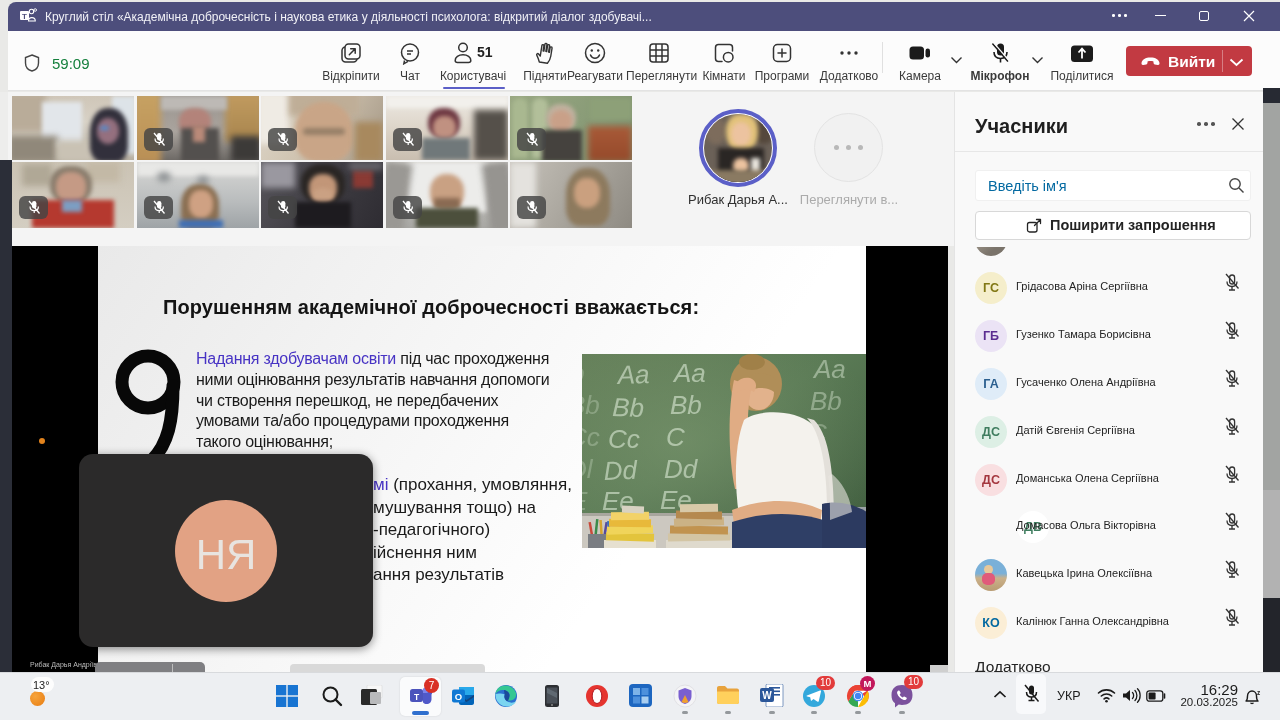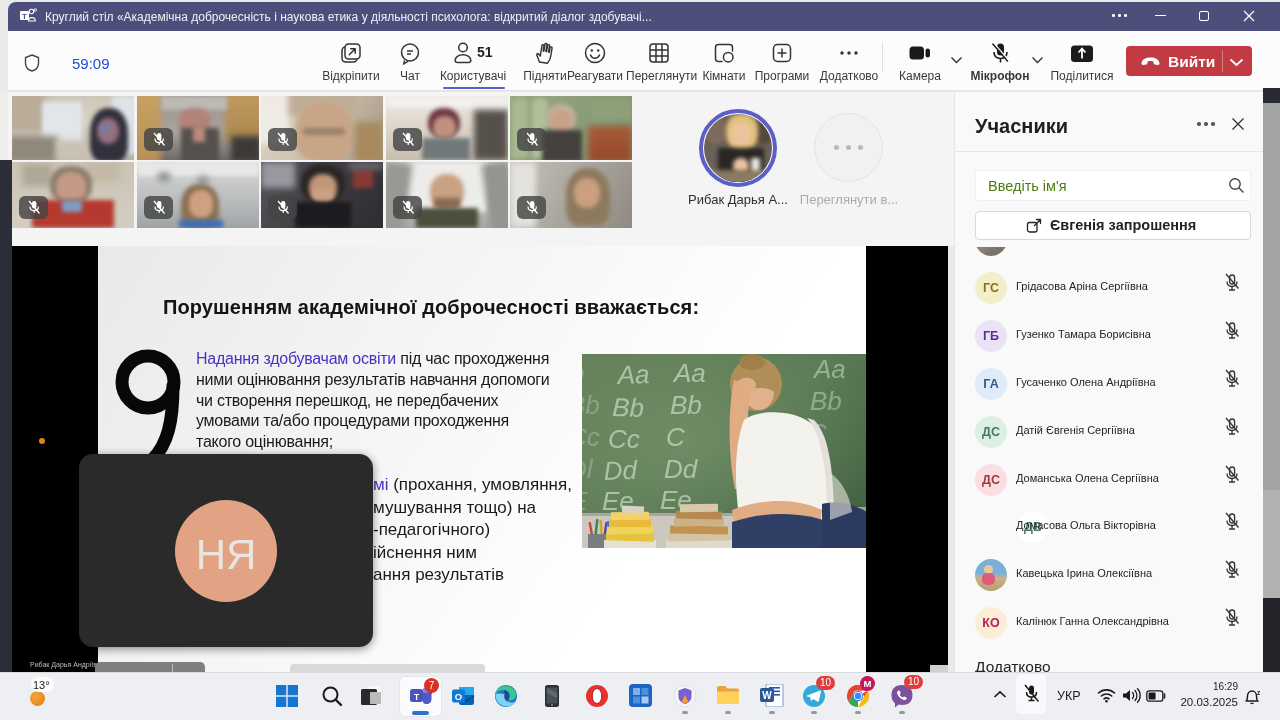--- a/index.html
+++ b/index.html
@@ -29,21 +29,21 @@
 <div class="abs" style="left:1199px;top:11px;width:10px;height:10px;border:1.2px solid #fff;border-radius:2px;"></div>
 <svg class="abs" style="left:1243px;top:10px;" width="12" height="12" viewBox="0 0 12 12">
     <path d="M1 1 L11 11 M11 1 L1 11" stroke="#fff" stroke-width="1.2"></path>
   </svg>
 
 <div class="abs" id="toolbar" style="left:8px;top:31px;width:1272px;height:60px;background:#fcfcfc;border-bottom:1px solid #e3e3e3;"></div>
 
 <svg class="abs" style="left:24px;top:54px;" width="16" height="18" viewBox="0 0 16 18">
     <path d="M8 1 L14.5 3.5 V9 C14.5 13.5 11.5 16 8 17 C4.5 16 1.5 13.5 1.5 9 V3.5 Z" fill="none" stroke="#444" stroke-width="1.4"></path>
   </svg>
-<div class="abs" style="left:52px;top:55px;font-size:15px;color:#1d4ed8;margin-left:20px;">59:09</div>
+<div class="abs" style="left:52px;top:55px;font-size:15px;color:#15803d;">59:09</div>
 
 <style>
  .tbtn { position:absolute; top:38px; height:48px; text-align:center; color:#3a3a3a; }
  .tbtn .lab { position:absolute; top:31px; width:100%; font-size:12px; color:#3a3a3a; white-space:nowrap; }
  .tbtn svg { position:absolute; top:3px; left:50%; transform:translateX(-50%); }
 </style>
 <div class="tbtn" style="left:311px;width:80px;">
   <svg width="24" height="24" viewBox="0 0 24 24">
       <rect x="3" y="6" width="15" height="15" rx="3.5" fill="none" stroke="#333" stroke-width="1.5"></rect>
       <rect x="6" y="3" width="15" height="15" rx="3.5" fill="#fcfcfc" stroke="#333" stroke-width="1.5"></rect>
@@ -464,31 +464,31 @@
 
 <div class="abs" style="left:975px;top:115px;font-size:20px;font-weight:bold;color:#1f1f1f;">Учасники</div>
 <div class="abs" style="left:1197px;top:122px;width:3.5px;height:3.5px;border-radius:50%;background:#555;"></div>
 <div class="abs" style="left:1204px;top:122px;width:3.5px;height:3.5px;border-radius:50%;background:#555;"></div>
 <div class="abs" style="left:1211px;top:122px;width:3.5px;height:3.5px;border-radius:50%;background:#555;"></div>
 <svg class="abs" style="left:1231px;top:117px;" width="14" height="14" viewBox="0 0 14 14">
     <path d="M1.5 1.5 L12.5 12.5 M12.5 1.5 L1.5 12.5" stroke="#333" stroke-width="1.3"></path>
   </svg>
 <div class="abs" style="left:955px;top:151px;width:308px;height:1px;background:#e7e7e7;"></div>
 <div class="abs" style="left:975px;top:170px;width:276px;height:31px;background:#fff;border-radius:3px;border:1px solid #f0f0f0;"></div>
-<div class="abs" style="left:988px;top:178px;font-size:14.5px;color:#4d7c0f;">Введіть ім'я</div>
+<div class="abs" style="left:988px;top:178px;font-size:14.5px;color:#0369a1;">Введіть ім'я</div>
 <svg class="abs" style="left:1228px;top:177px;" width="17" height="17" viewBox="0 0 17 17">
     <circle cx="7" cy="7" r="5.2" fill="none" stroke="#454545" stroke-width="1.4"></circle>
     <path d="M11 11 L15.5 15.5" stroke="#454545" stroke-width="1.4"></path>
   </svg>
 <div class="abs" style="left:975px;top:211px;width:276px;height:29px;background:#fff;border-radius:4px;border:1px solid #d8d8d8;"></div>
 <svg class="abs" style="left:1026px;top:217px;" width="18" height="17" viewBox="0 0 18 17">
     <rect x="1.5" y="5.5" width="9.5" height="9.5" rx="2" fill="none" stroke="#242424" stroke-width="1.3"></rect>
     <path d="M8.5 8.5 L14.5 2.5 M14.5 2.5 H10.5 M14.5 2.5 V6.5" stroke="#242424" stroke-width="1.3" fill="none" stroke-linecap="round"></path>
   </svg>
-<div class="abs" style="left:1050px;top:217px;font-size:14.5px;font-weight:bold;color:#242424;">Євгенія запрошення</div>
+<div class="abs" style="left:1050px;top:217px;font-size:14.5px;font-weight:bold;color:#242424;">Поширити запрошення</div>
 
 <div class="abs" style="left:955px;top:247px;width:308px;height:425px;overflow:hidden;">
   <div class="abs" style="left:20px;top:-23px;width:32px;height:32px;border-radius:50%;background:linear-gradient(140deg,#9c9488 30%,#7a736a 70%);"></div>
 </div>
 <style>
  .prow { position:absolute; left:955px; width:280px; height:48px; }
  .pav { position:absolute; left:20px; top:8px; width:32px; height:32px; border-radius:50%; font-size:12.5px; font-weight:bold; text-align:center; line-height:32px; }
  .pnm { position:absolute; left:61px; top:16px; font-size:11px; color:#242424; white-space:nowrap; }
  .pmic { position:absolute; left:267px; top:8px; }
 </style>
@@ -559,21 +559,21 @@
     </div>
     <div class="pnm">Кавецька Ірина Олексіївна</div>
     <svg class="pmic" width="20" height="22" viewBox="0 0 20 22">
       <rect x="7.6" y="3" width="5" height="9" rx="2.5" fill="none" stroke="#333" stroke-width="1.3"></rect>
       <path d="M5 9.5 C5 12.5 7 14.5 10 14.5 C13 14.5 15 12.5 15 9.5" fill="none" stroke="#333" stroke-width="1.3"></path>
       <path d="M10 14.5 V18 M7 18 H13" stroke="#333" stroke-width="1.3"></path>
       <path d="M4 2 L16.5 16.5" stroke="#333" stroke-width="1.3"></path>
     </svg>
   </div>
 <div class="prow" style="top:599px;">
-    <div class="pav" style="background:#fbeed6;color:#be185d;">КО</div>
+    <div class="pav" style="background:#fbeed6;color:#0369a1;">КО</div>
     <div class="pnm">Калінюк Ганна Олександрівна</div>
     <svg class="pmic" width="20" height="22" viewBox="0 0 20 22">
       <rect x="7.6" y="3" width="5" height="9" rx="2.5" fill="none" stroke="#333" stroke-width="1.3"></rect>
       <path d="M5 9.5 C5 12.5 7 14.5 10 14.5 C13 14.5 15 12.5 15 9.5" fill="none" stroke="#333" stroke-width="1.3"></path>
       <path d="M10 14.5 V18 M7 18 H13" stroke="#333" stroke-width="1.3"></path>
       <path d="M4 2 L16.5 16.5" stroke="#333" stroke-width="1.3"></path>
     </svg>
   </div>
 <div class="abs" style="left:975px;top:658px;font-size:15.5px;color:#242424;">Додатково</div>
 
@@ -726,19 +726,19 @@
   </svg>
 <svg class="abs" style="left:1122px;top:688px;" width="19" height="15" viewBox="0 0 19 15">
     <path d="M1 5.5 H4 L8 2 V13 L4 9.5 H1 Z" fill="#1b1b1b"></path>
     <path d="M10.5 4.5 C12 6 12 9 10.5 10.5 M13 2.5 C15.5 5 15.5 10 13 12.5 M15.5 0.8 C19 4 19 11 15.5 14.2" fill="none" stroke="#1b1b1b" stroke-width="1.3" stroke-linecap="round"></path>
   </svg>
 <svg class="abs" style="left:1146px;top:690px;" width="20" height="12" viewBox="0 0 20 12">
     <rect x="0.8" y="0.8" width="16" height="10.4" rx="2.5" fill="none" stroke="#1b1b1b" stroke-width="1.3"></rect>
     <rect x="2.6" y="2.6" width="7" height="6.8" rx="1" fill="#1b1b1b"></rect>
     <path d="M18.5 4 V8" stroke="#1b1b1b" stroke-width="1.6" stroke-linecap="round"></path>
   </svg>
-<div class="abs" style="left:1196px;top:681px;width:42px;font-size:10px;color:#1b1b1b;text-align:right;">16:29</div>
+<div class="abs" style="left:1196px;top:681px;width:42px;font-size:15px;color:#1b1b1b;text-align:right;">16:29</div>
 <div class="abs" style="left:1171px;top:696px;width:67px;font-size:11.5px;color:#1b1b1b;text-align:right;">20.03.2025</div>
 <svg class="abs" style="left:1244px;top:689px;" width="17" height="16" viewBox="0 0 17 16">
     <path d="M2 12 C3.5 11 3.5 8.5 3.5 7 C3.5 4 5.5 2 8 2 C10.5 2 12.5 4 12.5 7 C12.5 8.5 12.5 11 14 12 Z" fill="none" stroke="#1b1b1b" stroke-width="1.4" stroke-linejoin="round"></path>
     <path d="M6.5 13.8 C7 14.8 9 14.8 9.5 13.8" fill="none" stroke="#1b1b1b" stroke-width="1.3"></path>
     <text x="13" y="6" font-size="6.5" font-weight="bold" fill="#1b1b1b" font-family="Liberation Sans">z</text>
   </svg>
 
 </body></html>

